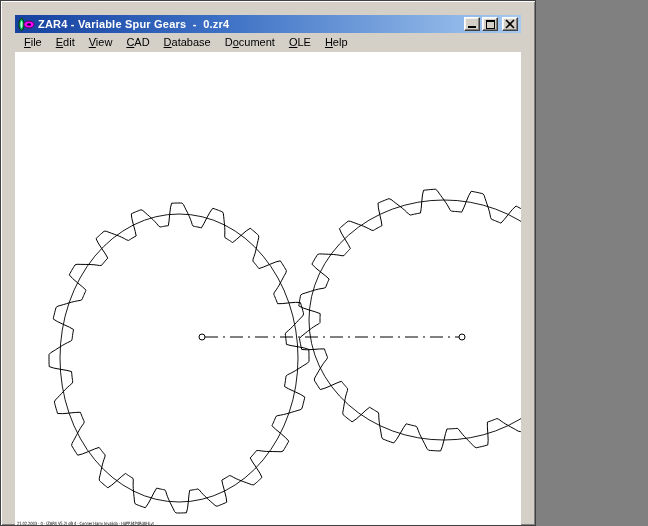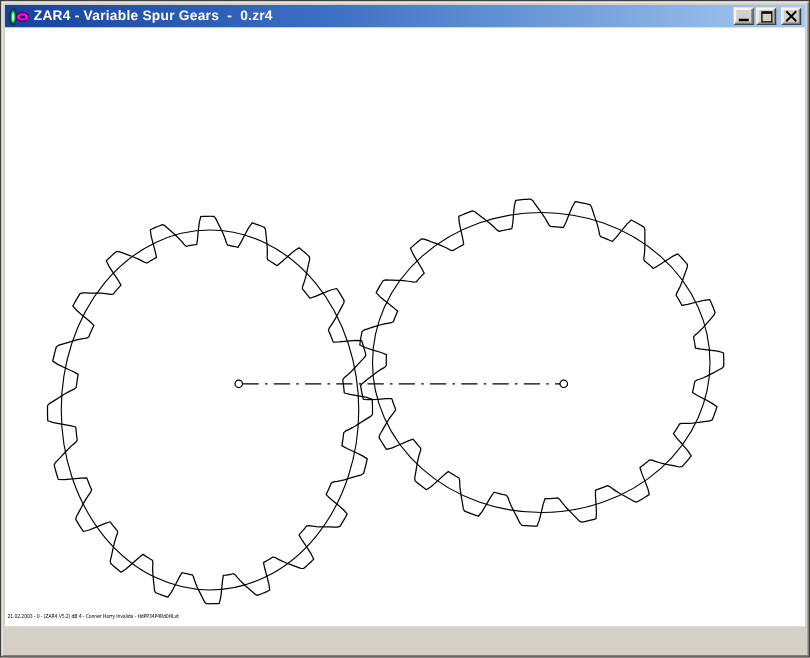--- a/index.html
+++ b/index.html
@@ -1,23 +1,23 @@
 <!DOCTYPE html>
 <html><head>
 <meta charset="utf-8">
 <style>
   html,body{margin:0;padding:0;background:#808080;}
   *{box-sizing:border-box;}
   .window{
     position:relative;
-    width:648px;height:526px;
+    width:536px;height:526px;
     background:#d4d0c8;
     border:1px solid #404040;
     box-shadow:inset 1px 1px 0 #ffffff, inset -1px -1px 0 #808080;
-    padding:3px;
+    padding:14px;
     font-family:"Liberation Sans","DejaVu Sans",sans-serif;
     overflow:hidden;
   }
   .titlebar{
     height:18px;
     display:flex;align-items:center;
     background:linear-gradient(90deg,#16419f 0%,#3b6fc4 40%,#a6caf0 100%);
     padding:0 2px;
   }
   .app-icon{width:18px;height:15px;flex:0 0 auto;margin-right:3px;}
@@ -94,20 +94,30 @@
       </button>
       <button class="cap-btn close" title="">
         <svg class="glyph-close" viewBox="0 0 12 10">
           <line x1="2" y1="1" x2="10" y2="9" stroke="#000" stroke-width="1.6"></line>
           <line x1="10" y1="1" x2="2" y2="9" stroke="#000" stroke-width="1.6"></line>
         </svg>
       </button>
     </span>
   </div>
 
+  <div class="menubar">
+      <span class="menu-item"><u>F</u>ile</span>
+      <span class="menu-item"><u>E</u>dit</span>
+      <span class="menu-item"><u>V</u>iew</span>
+      <span class="menu-item"><u>C</u>AD</span>
+      <span class="menu-item"><u>D</u>atabase</span>
+      <span class="menu-item">D<u>o</u>cument</span>
+      <span class="menu-item"><u>O</u>LE</span>
+      <span class="menu-item"><u>H</u>elp</span>
+    </div>
 
   <div class="client">
     <svg class="gear-svg" width="640" height="479" viewBox="0 0 640 479">
         <line x1="190" y1="285" x2="444" y2="285" stroke="#000000" stroke-width="1" stroke-dasharray="13 5 2 5"></line>
         <circle cx="187" cy="285" r="3" fill="#ffffff" stroke="#000000" stroke-width="1"></circle>
         <circle cx="447" cy="285" r="3" fill="#ffffff" stroke="#000000" stroke-width="1"></circle>
         <ellipse cx="164" cy="306" rx="119" ry="144" fill="none" stroke="#000000" stroke-width="0.9"></ellipse>
         <path d="M294.00,306.00L293.99,307.72L293.97,309.44L292.54,311.11L289.88,312.72L287.36,314.29L284.96,315.81L282.63,317.30L280.29,318.74L277.86,320.14L275.28,321.47L272.54,322.75L270.99,324.11L270.82,325.60L270.63,327.10L270.43,328.59L270.21,330.08L269.98,331.57L269.74,333.05L269.48,334.53L273.61,336.83L279.71,339.62L285.78,342.51L289.81,345.09L289.44,346.76L289.05,348.41L288.65,350.06L288.23,351.71L287.80,353.35L287.35,354.99L286.89,356.62L285.08,357.84L282.10,358.67L279.27,359.50L276.57,360.31L273.94,361.11L271.32,361.85L268.62,362.52L265.79,363.09L262.83,363.55L260.99,364.41L260.45,365.76L259.89,367.11L259.32,368.44L258.74,369.77L258.15,371.09L257.54,372.40L256.92,373.70L260.31,376.97L265.46,381.24L270.55,385.62L273.75,389.14L272.97,390.60L272.17,392.04L271.36,393.47L270.54,394.89L269.70,396.30L268.85,397.70L267.99,399.09L265.94,399.72L262.88,399.64L259.97,399.58L257.19,399.56L254.49,399.52L251.80,399.43L249.07,399.25L246.25,398.93L243.33,398.46L241.38,398.69L240.53,399.76L239.67,400.82L238.79,401.86L237.91,402.89L237.02,403.91L236.13,404.91L235.22,405.90L237.56,409.96L241.28,415.50L244.90,421.13L246.96,425.40L245.83,426.50L244.69,427.59L243.54,428.66L242.38,429.72L241.21,430.76L240.03,431.79L238.84,432.80L236.75,432.72L233.93,431.65L231.24,430.65L228.66,429.71L226.18,428.78L223.73,427.81L221.26,426.72L218.76,425.47L216.22,424.05L214.39,423.59L213.32,424.27L212.25,424.94L211.18,425.60L210.09,426.24L209.01,426.86L207.91,427.47L206.82,428.06L207.77,432.62L209.54,439.04L211.15,445.52L211.74,450.20L210.36,450.83L208.98,451.45L207.59,452.05L206.20,452.63L204.80,453.19L203.39,453.73L201.98,454.25L200.11,453.45L197.88,451.45L195.75,449.57L193.73,447.77L191.78,446.02L189.88,444.23L188.02,442.34L186.19,440.28L184.37,438.03L182.89,436.94L181.72,437.19L180.55,437.42L179.37,437.64L178.19,437.84L177.02,438.03L175.84,438.20L174.66,438.35L173.96,442.94L173.34,449.56L172.54,456.17L171.42,460.75L169.94,460.84L168.45,460.91L166.97,460.96L165.48,460.99L164.00,461.00L162.52,460.99L161.03,460.96L159.60,459.52L158.28,456.85L157.02,454.31L155.81,451.90L154.66,449.56L153.57,447.20L152.56,444.75L151.62,442.16L150.78,439.40L149.81,437.84L148.63,437.64L147.45,437.42L146.28,437.19L145.11,436.94L143.94,436.68L142.78,436.40L141.61,436.10L139.26,440.10L136.22,446.02L133.02,451.87L130.28,455.71L128.86,455.24L127.44,454.76L126.02,454.25L124.61,453.73L123.20,453.19L121.80,452.63L120.41,452.05L119.58,450.18L119.29,447.19L119.00,444.36L118.72,441.66L118.46,439.04L118.26,436.43L118.15,433.75L118.16,430.97L118.31,428.07L117.91,426.24L116.82,425.60L115.75,424.94L114.68,424.27L113.61,423.59L112.55,422.89L111.50,422.17L110.45,421.45L106.79,424.33L101.82,428.78L96.74,433.12L92.80,435.74L91.58,434.77L90.37,433.79L89.16,432.80L87.97,431.79L86.79,430.76L85.62,429.72L84.46,428.66L84.26,426.57L84.94,423.62L85.57,420.81L86.15,418.11L86.72,415.50L87.33,412.91L88.05,410.28L88.91,407.59L89.93,404.83L90.09,402.89L89.21,401.86L88.33,400.82L87.47,399.76L86.62,398.69L85.78,397.61L84.94,396.52L84.12,395.42L79.67,396.93L73.51,399.52L67.28,401.99L62.68,403.19L61.78,401.84L60.89,400.47L60.01,399.09L59.15,397.70L58.30,396.30L57.46,394.89L56.64,393.47L57.04,391.36L58.54,388.68L59.94,386.11L61.26,383.64L62.54,381.24L63.85,378.87L65.27,376.49L66.84,374.09L68.59,371.66L69.26,369.77L68.68,368.44L68.11,367.11L67.55,365.76L67.01,364.41L66.47,363.05L65.95,361.69L65.44,360.31L60.73,360.42L54.06,361.11L47.36,361.66L42.59,361.47L42.08,359.86L41.59,358.24L41.11,356.62L40.65,354.99L40.20,353.35L39.77,351.71L39.35,350.06L40.30,348.09L42.46,345.87L44.50,343.72L46.42,341.64L48.29,339.62L50.18,337.63L52.17,335.66L54.32,333.72L56.65,331.79L57.79,330.08L57.57,328.59L57.37,327.10L57.18,325.60L57.01,324.11L56.85,322.61L56.70,321.10L56.57,319.60L51.98,318.42L45.37,317.30L38.76,316.05L34.20,314.58L34.13,312.87L34.07,311.15L34.03,309.44L34.01,307.72L34.00,306.00L34.01,304.28L34.03,302.56L35.46,300.89L38.12,299.28L40.64,297.71L43.04,296.19L45.37,294.70L47.71,293.26L50.14,291.86L52.72,290.53L55.46,289.25L57.01,287.89L57.18,286.40L57.37,284.90L57.57,283.41L57.79,281.92L58.02,280.43L58.26,278.95L58.52,277.47L54.39,275.17L48.29,272.38L42.22,269.49L38.19,266.91L38.56,265.24L38.95,263.59L39.35,261.94L39.77,260.29L40.20,258.65L40.65,257.01L41.11,255.38L42.92,254.16L45.90,253.33L48.73,252.50L51.43,251.69L54.06,250.89L56.68,250.15L59.38,249.48L62.21,248.91L65.17,248.45L67.01,247.59L67.55,246.24L68.11,244.89L68.68,243.56L69.26,242.23L69.85,240.91L70.46,239.60L71.08,238.30L67.69,235.03L62.54,230.76L57.45,226.38L54.25,222.86L55.03,221.40L55.83,219.96L56.64,218.53L57.46,217.11L58.30,215.70L59.15,214.30L60.01,212.91L62.06,212.28L65.12,212.36L68.03,212.42L70.81,212.44L73.51,212.48L76.20,212.57L78.93,212.75L81.75,213.07L84.67,213.54L86.62,213.31L87.47,212.24L88.33,211.18L89.21,210.14L90.09,209.11L90.98,208.09L91.87,207.09L92.78,206.10L90.44,202.04L86.72,196.50L83.10,190.87L81.04,186.60L82.17,185.50L83.31,184.41L84.46,183.34L85.62,182.28L86.79,181.24L87.97,180.21L89.16,179.20L91.25,179.28L94.07,180.35L96.76,181.35L99.34,182.29L101.82,183.22L104.27,184.19L106.74,185.28L109.24,186.53L111.78,187.95L113.61,188.41L114.68,187.73L115.75,187.06L116.82,186.40L117.91,185.76L118.99,185.14L120.09,184.53L121.18,183.94L120.23,179.38L118.46,172.96L116.85,166.48L116.26,161.80L117.64,161.17L119.02,160.55L120.41,159.95L121.80,159.37L123.20,158.81L124.61,158.27L126.02,157.75L127.89,158.55L130.12,160.55L132.25,162.43L134.27,164.23L136.22,165.98L138.12,167.77L139.98,169.66L141.81,171.72L143.63,173.97L145.11,175.06L146.28,174.81L147.45,174.58L148.63,174.36L149.81,174.16L150.98,173.97L152.16,173.80L153.34,173.65L154.04,169.06L154.66,162.44L155.46,155.83L156.58,151.25L158.06,151.16L159.55,151.09L161.03,151.04L162.52,151.01L164.00,151.00L165.48,151.01L166.97,151.04L168.40,152.48L169.72,155.15L170.98,157.69L172.19,160.10L173.34,162.44L174.43,164.80L175.44,167.25L176.38,169.84L177.22,172.60L178.19,174.16L179.37,174.36L180.55,174.58L181.72,174.81L182.89,175.06L184.06,175.32L185.22,175.60L186.39,175.90L188.74,171.90L191.78,165.98L194.98,160.13L197.72,156.29L199.14,156.76L200.56,157.24L201.98,157.75L203.39,158.27L204.80,158.81L206.20,159.37L207.59,159.95L208.42,161.82L208.71,164.81L209.00,167.64L209.28,170.34L209.54,172.96L209.74,175.57L209.85,178.25L209.84,181.03L209.69,183.93L210.09,185.76L211.18,186.40L212.25,187.06L213.32,187.73L214.39,188.41L215.45,189.11L216.50,189.83L217.55,190.55L221.21,187.67L226.18,183.22L231.26,178.88L235.20,176.26L236.42,177.23L237.63,178.21L238.84,179.20L240.03,180.21L241.21,181.24L242.38,182.28L243.54,183.34L243.74,185.43L243.06,188.38L242.43,191.19L241.85,193.89L241.28,196.50L240.67,199.09L239.95,201.72L239.09,204.41L238.07,207.17L237.91,209.11L238.79,210.14L239.67,211.18L240.53,212.24L241.38,213.31L242.22,214.39L243.06,215.48L243.88,216.58L248.33,215.07L254.49,212.48L260.72,210.01L265.32,208.81L266.22,210.16L267.11,211.53L267.99,212.91L268.85,214.30L269.70,215.70L270.54,217.11L271.36,218.53L270.96,220.64L269.46,223.32L268.06,225.89L266.74,228.36L265.46,230.76L264.15,233.13L262.73,235.51L261.16,237.91L259.41,240.34L258.74,242.23L259.32,243.56L259.89,244.89L260.45,246.24L260.99,247.59L261.53,248.95L262.05,250.31L262.56,251.69L267.27,251.58L273.94,250.89L280.64,250.34L285.41,250.53L285.92,252.14L286.41,253.76L286.89,255.38L287.35,257.01L287.80,258.65L288.23,260.29L288.65,261.94L287.70,263.91L285.54,266.13L283.50,268.28L281.58,270.36L279.71,272.38L277.82,274.37L275.83,276.34L273.68,278.28L271.35,280.21L270.21,281.92L270.43,283.41L270.63,284.90L270.82,286.40L270.99,287.89L271.15,289.39L271.30,290.90L271.43,292.40L276.02,293.58L282.63,294.70L289.24,295.95L293.80,297.42L293.87,299.13L293.93,300.85L293.97,302.56L293.99,304.28L294.00,306.00Z" fill="none" stroke="#000000" stroke-width="1" stroke-linejoin="round"></path>
         <ellipse cx="429" cy="268" rx="135" ry="120" fill="none" stroke="#000000" stroke-width="0.9"></ellipse>
         <path d="M575.00,268.00L574.99,269.56L574.96,271.13L573.52,272.63L570.84,274.04L568.30,275.38L565.89,276.67L563.54,277.91L561.18,279.08L558.72,280.19L556.12,281.21L553.36,282.15L551.79,283.21L551.57,284.47L551.35,285.72L551.10,286.98L550.84,288.23L550.57,289.48L550.27,290.72L549.96,291.97L553.96,294.38L559.87,297.46L565.72,300.70L569.55,303.49L569.07,304.99L568.57,306.48L568.05,307.97L567.51,309.45L566.95,310.93L566.37,312.40L565.77,313.86L563.88,314.77L560.87,315.14L558.01,315.50L555.28,315.87L552.63,316.20L549.99,316.48L547.29,316.67L544.47,316.73L541.54,316.66L539.68,317.12L539.01,318.26L538.33,319.39L537.64,320.52L536.93,321.64L536.20,322.75L535.46,323.85L534.71,324.95L537.58,328.65L542.02,333.63L546.34,338.74L548.94,342.72L547.95,343.99L546.94,345.25L545.91,346.49L544.87,347.73L543.81,348.95L542.74,350.16L541.64,351.37L539.53,351.60L536.54,350.96L533.69,350.36L530.97,349.81L528.32,349.27L525.70,348.68L523.05,347.99L520.34,347.14L517.55,346.13L515.59,345.99L514.53,346.89L513.47,347.77L512.39,348.65L511.29,349.51L510.19,350.36L509.08,351.20L507.95,352.03L509.40,356.50L511.92,362.70L514.30,368.97L515.43,373.60L514.04,374.50L512.64,375.39L511.22,376.27L509.80,377.13L508.36,377.97L506.92,378.80L505.46,379.62L503.33,379.19L500.66,377.65L498.10,376.21L495.64,374.86L493.25,373.54L490.90,372.18L488.55,370.71L486.18,369.09L483.79,367.28L481.92,366.56L480.58,367.11L479.23,367.64L477.88,368.16L476.52,368.67L475.15,369.16L473.78,369.63L472.40,370.10L472.37,374.81L472.83,381.50L473.16,388.21L472.79,392.97L471.15,393.43L469.51,393.86L467.87,394.28L466.21,394.68L464.56,395.06L462.89,395.42L461.23,395.77L459.29,394.73L457.17,392.48L455.12,390.35L453.14,388.33L451.22,386.36L449.34,384.37L447.50,382.28L445.68,380.03L443.90,377.61L442.28,376.37L440.81,376.50L439.34,376.62L437.87,376.72L436.39,376.81L434.91,376.88L433.44,376.93L431.96,376.97L430.53,381.47L429.00,388.00L427.34,394.51L425.58,398.96L423.87,398.92L422.16,398.86L420.46,398.78L418.75,398.68L417.04,398.56L415.34,398.43L413.64,398.27L412.09,396.72L410.70,393.94L409.36,391.31L408.05,388.80L406.78,386.36L405.56,383.91L404.40,381.38L403.32,378.70L402.33,375.86L401.15,374.21L399.71,373.91L398.28,373.60L396.85,373.27L395.42,372.92L394.00,372.56L392.59,372.19L391.18,371.80L388.51,375.69L385.17,381.50L381.69,387.25L378.73,391.00L377.12,390.46L375.52,389.90L373.93,389.33L372.35,388.75L370.78,388.14L369.21,387.52L367.65,386.88L366.64,384.95L366.17,381.90L365.69,379.00L365.21,376.23L364.75,373.54L364.34,370.85L364.02,368.10L363.82,365.24L363.76,362.26L363.16,360.35L361.92,359.65L360.69,358.95L359.46,358.23L358.25,357.50L357.05,356.75L355.85,355.99L354.67,355.23L350.99,358.16L346.08,362.70L341.06,367.14L337.12,369.83L335.79,368.85L334.48,367.86L333.17,366.85L331.88,365.83L330.60,364.80L329.34,363.75L328.08,362.69L327.76,360.57L328.30,357.56L328.78,354.68L329.23,351.94L329.68,349.27L330.18,346.64L330.78,343.97L331.54,341.23L332.47,338.43L332.55,336.48L331.64,335.47L330.74,334.46L329.86,333.44L328.99,332.40L328.13,331.36L327.29,330.32L326.46,329.26L322.07,330.89L315.98,333.63L309.82,336.24L305.25,337.54L304.34,336.22L303.45,334.88L302.57,333.54L301.71,332.19L300.88,330.83L300.05,329.47L299.25,328.09L299.68,326.02L301.21,323.40L302.66,320.90L304.03,318.51L305.37,316.20L306.76,313.94L308.25,311.69L309.92,309.42L311.77,307.15L312.54,305.41L312.05,304.21L311.58,303.00L311.12,301.79L310.68,300.58L310.25,299.36L309.84,298.14L309.45,296.91L304.78,296.96L298.13,297.46L291.45,297.79L286.73,297.44L286.35,295.91L285.99,294.39L285.65,292.86L285.33,291.32L285.03,289.78L284.75,288.24L284.49,286.69L285.63,284.94L288.00,283.07L290.24,281.27L292.38,279.56L294.46,277.91L296.57,276.32L298.78,274.78L301.14,273.30L303.69,271.87L305.03,270.54L305.01,269.27L305.00,268.00L305.01,266.73L305.03,265.46L305.08,264.19L305.14,262.92L305.21,261.65L300.84,260.02L294.46,258.09L288.12,255.99L283.84,253.96L284.04,252.40L284.25,250.85L284.49,249.31L284.75,247.76L285.03,246.22L285.33,244.68L285.65,243.14L287.35,241.92L290.23,241.03L292.98,240.17L295.59,239.33L298.13,238.54L300.67,237.81L303.29,237.16L306.04,236.62L308.93,236.19L310.68,235.42L311.12,234.21L311.58,233.00L312.05,231.79L312.54,230.59L313.05,229.40L313.57,228.21L314.11,227.02L310.62,223.91L305.37,219.80L300.21,215.54L296.95,212.10L297.70,210.69L298.46,209.30L299.25,207.91L300.05,206.53L300.88,205.17L301.71,203.81L302.57,202.46L304.61,201.88L307.65,202.03L310.54,202.15L313.30,202.26L315.98,202.37L318.65,202.53L321.36,202.80L324.15,203.20L327.05,203.76L328.99,203.60L329.86,202.56L330.74,201.54L331.64,200.53L332.55,199.52L333.48,198.53L334.42,197.54L335.37,196.56L333.19,192.41L329.68,186.73L326.29,180.94L324.41,176.57L325.62,175.47L326.85,174.38L328.08,173.31L329.34,172.25L330.60,171.20L331.88,170.17L333.17,169.15L335.32,169.25L338.18,170.36L340.91,171.39L343.54,172.36L346.08,173.30L348.60,174.29L351.12,175.39L353.69,176.64L356.31,178.07L358.25,178.50L359.46,177.77L360.69,177.05L361.92,176.35L363.16,175.65L364.41,174.97L365.68,174.30L366.95,173.65L366.24,168.99L364.75,162.46L363.39,155.89L363.02,151.13L364.55,150.44L366.10,149.77L367.65,149.12L369.21,148.48L370.78,147.86L372.35,147.25L373.93,146.67L375.99,147.41L378.41,149.33L380.74,151.13L382.99,152.84L385.17,154.50L387.31,156.19L389.43,157.99L391.54,159.95L393.65,162.09L395.42,163.08L396.85,162.73L398.28,162.40L399.71,162.09L401.15,161.79L402.59,161.50L404.03,161.23L405.48,160.98L406.23,156.32L406.78,149.64L407.47,142.95L408.55,138.29L410.24,138.08L411.94,137.90L413.64,137.73L415.34,137.57L417.04,137.44L418.75,137.32L420.46,137.22L422.22,138.53L424.00,141.08L425.72,143.48L427.38,145.77L429.00,148.00L430.57,150.24L432.09,152.58L433.56,155.07L434.97,157.73L436.39,159.19L437.87,159.28L439.34,159.38L440.81,159.50L442.28,159.63L443.75,159.78L445.22,159.94L446.68,160.12L448.76,155.87L451.22,149.64L453.82,143.44L456.20,139.29L457.88,139.59L459.56,139.90L461.23,140.23L462.89,140.58L464.56,140.94L466.21,141.32L467.87,141.72L469.16,143.49L470.11,146.43L471.04,149.23L471.95,151.90L472.83,154.50L473.66,157.10L474.42,159.78L475.07,162.58L475.62,165.53L476.52,167.33L477.88,167.84L479.23,168.36L480.58,168.89L481.92,169.44L483.25,170.00L484.57,170.57L485.88,171.16L489.08,167.70L493.25,162.46L497.54,157.30L501.03,154.04L502.51,154.80L503.99,155.59L505.46,156.38L506.92,157.20L508.36,158.03L509.80,158.87L511.22,159.73L511.90,161.79L511.88,164.86L511.88,167.79L511.91,170.59L511.92,173.30L511.88,176.00L511.74,178.75L511.46,181.59L511.03,184.53L511.29,186.49L512.39,187.35L513.47,188.23L514.53,189.11L515.59,190.01L516.63,190.91L517.67,191.83L518.68,192.76L522.76,190.43L528.32,186.73L533.98,183.14L538.28,181.10L539.42,182.27L540.54,183.45L541.64,184.63L542.74,185.84L543.81,187.05L544.87,188.27L545.91,189.51L545.86,191.63L544.82,194.50L543.84,197.23L542.92,199.84L542.02,202.37L541.06,204.86L540.00,207.36L538.77,209.90L537.36,212.48L536.93,214.36L537.64,215.48L538.33,216.61L539.01,217.74L539.68,218.88L540.33,220.02L540.96,221.17L541.58,222.33L546.17,221.46L552.63,219.80L559.15,218.29L563.86,217.79L564.52,219.23L565.15,220.68L565.77,222.14L566.37,223.60L566.95,225.07L567.51,226.55L568.05,228.03L567.25,229.97L565.27,232.26L563.39,234.44L561.61,236.53L559.87,238.54L558.09,240.50L556.21,242.43L554.16,244.33L551.92,246.21L550.84,247.77L551.10,249.02L551.35,250.28L551.57,251.53L551.79,252.79L551.98,254.05L552.16,255.32L552.32,256.58L556.91,257.37L563.54,258.09L570.16,258.98L574.74,260.19L574.83,261.75L574.91,263.31L574.96,264.87L574.99,266.44L575.00,268.00Z" fill="none" stroke="#000000" stroke-width="1" stroke-linejoin="round"></path>

